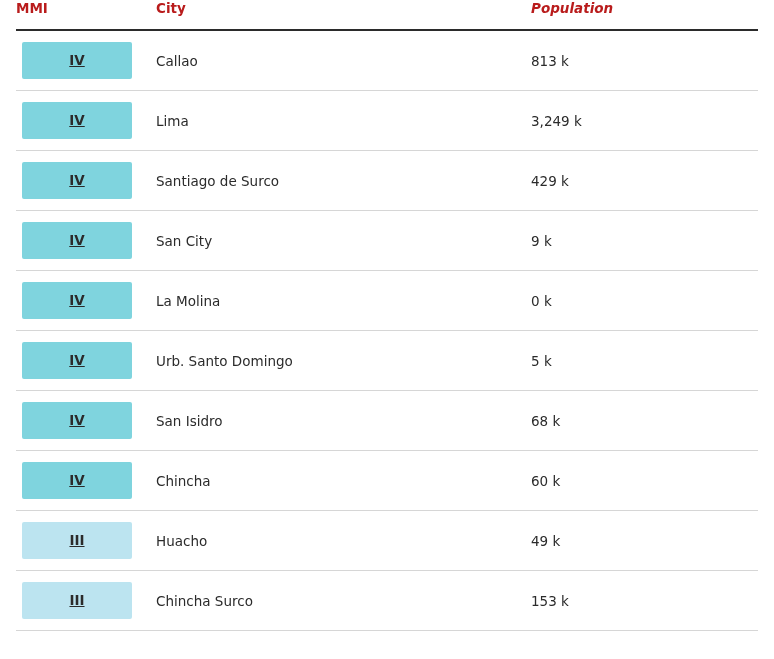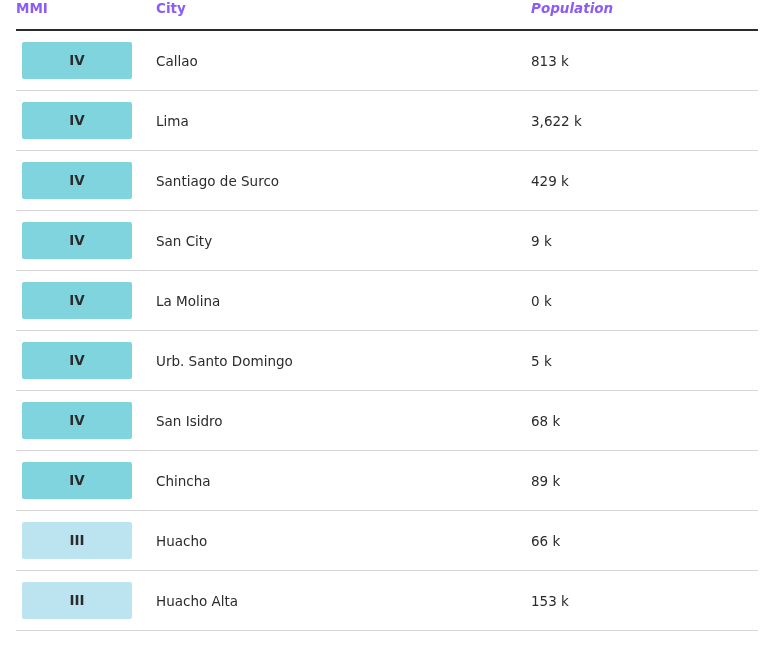--- a/index.html
+++ b/index.html
@@ -21,21 +21,21 @@
   }
   table.shaking-table {
     width: 742px;
     border-collapse: collapse;
     table-layout: fixed;
   }
   table.shaking-table th {
     text-align: left;
     font-size: 13.5px;
     font-weight: bold;
-    color: #8b5cf6;
+    color: #b91c1c;
     padding: 0 0 13px 0;
     border-bottom: 2px solid #2b2b2b;
     vertical-align: bottom;
   }
   th.col-mmi   { width: 140px; padding-left: 9px; }
   th.col-city  { width: 375px; padding-left: 8px; }
   th.col-pop   { width: 227px; padding-left: 6px; font-style: italic; }
 
   table.shaking-table td {
     border-bottom: 1px solid #d6d6d6;
@@ -53,20 +53,21 @@
     display: block;
     width: 110px;
     height: 37px;
     line-height: 37px;
     text-align: center;
     font-size: 13.5px;
     font-weight: bold;
     color: #2b2b2b;
     border-radius: 2px;
     margin-left: 6px;
+    text-decoration: underline;
   }
 </style>
 </head>
 <body>
 
 <div class="table-wrap">
   <table class="shaking-table">
     <thead>
       <tr>
         <th class="col-mmi">MMI</th>
@@ -80,21 +81,21 @@
             <span class="mmi-chip" style="background: rgb(127, 212, 222);">IV</span>
           </td>
           <td class="cell-city">Callao</td>
           <td class="cell-pop">813 k</td>
         </tr>
         <tr>
           <td class="cell-mmi">
             <span class="mmi-chip" style="background: rgb(127, 212, 222);">IV</span>
           </td>
           <td class="cell-city">Lima</td>
-          <td class="cell-pop">3,622 k</td>
+          <td class="cell-pop">3,249 k</td>
         </tr>
         <tr>
           <td class="cell-mmi">
             <span class="mmi-chip" style="background: rgb(127, 212, 222);">IV</span>
           </td>
           <td class="cell-city">Santiago de Surco</td>
           <td class="cell-pop">429 k</td>
         </tr>
         <tr>
           <td class="cell-mmi">
@@ -122,31 +123,31 @@
             <span class="mmi-chip" style="background: rgb(127, 212, 222);">IV</span>
           </td>
           <td class="cell-city">San Isidro</td>
           <td class="cell-pop">68 k</td>
         </tr>
         <tr>
           <td class="cell-mmi">
             <span class="mmi-chip" style="background: rgb(127, 212, 222);">IV</span>
           </td>
           <td class="cell-city">Chincha</td>
-          <td class="cell-pop">89 k</td>
+          <td class="cell-pop">60 k</td>
         </tr>
         <tr>
           <td class="cell-mmi">
             <span class="mmi-chip" style="background: rgb(188, 228, 240);">III</span>
           </td>
           <td class="cell-city">Huacho</td>
-          <td class="cell-pop">66 k</td>
+          <td class="cell-pop">49 k</td>
         </tr>
         <tr>
           <td class="cell-mmi">
             <span class="mmi-chip" style="background: rgb(188, 228, 240);">III</span>
           </td>
-          <td class="cell-city">Huacho Alta</td>
+          <td class="cell-city">Chincha Surco</td>
           <td class="cell-pop">153 k</td>
         </tr>
       </tbody>
   </table>
 </div>
 
 </body></html>

